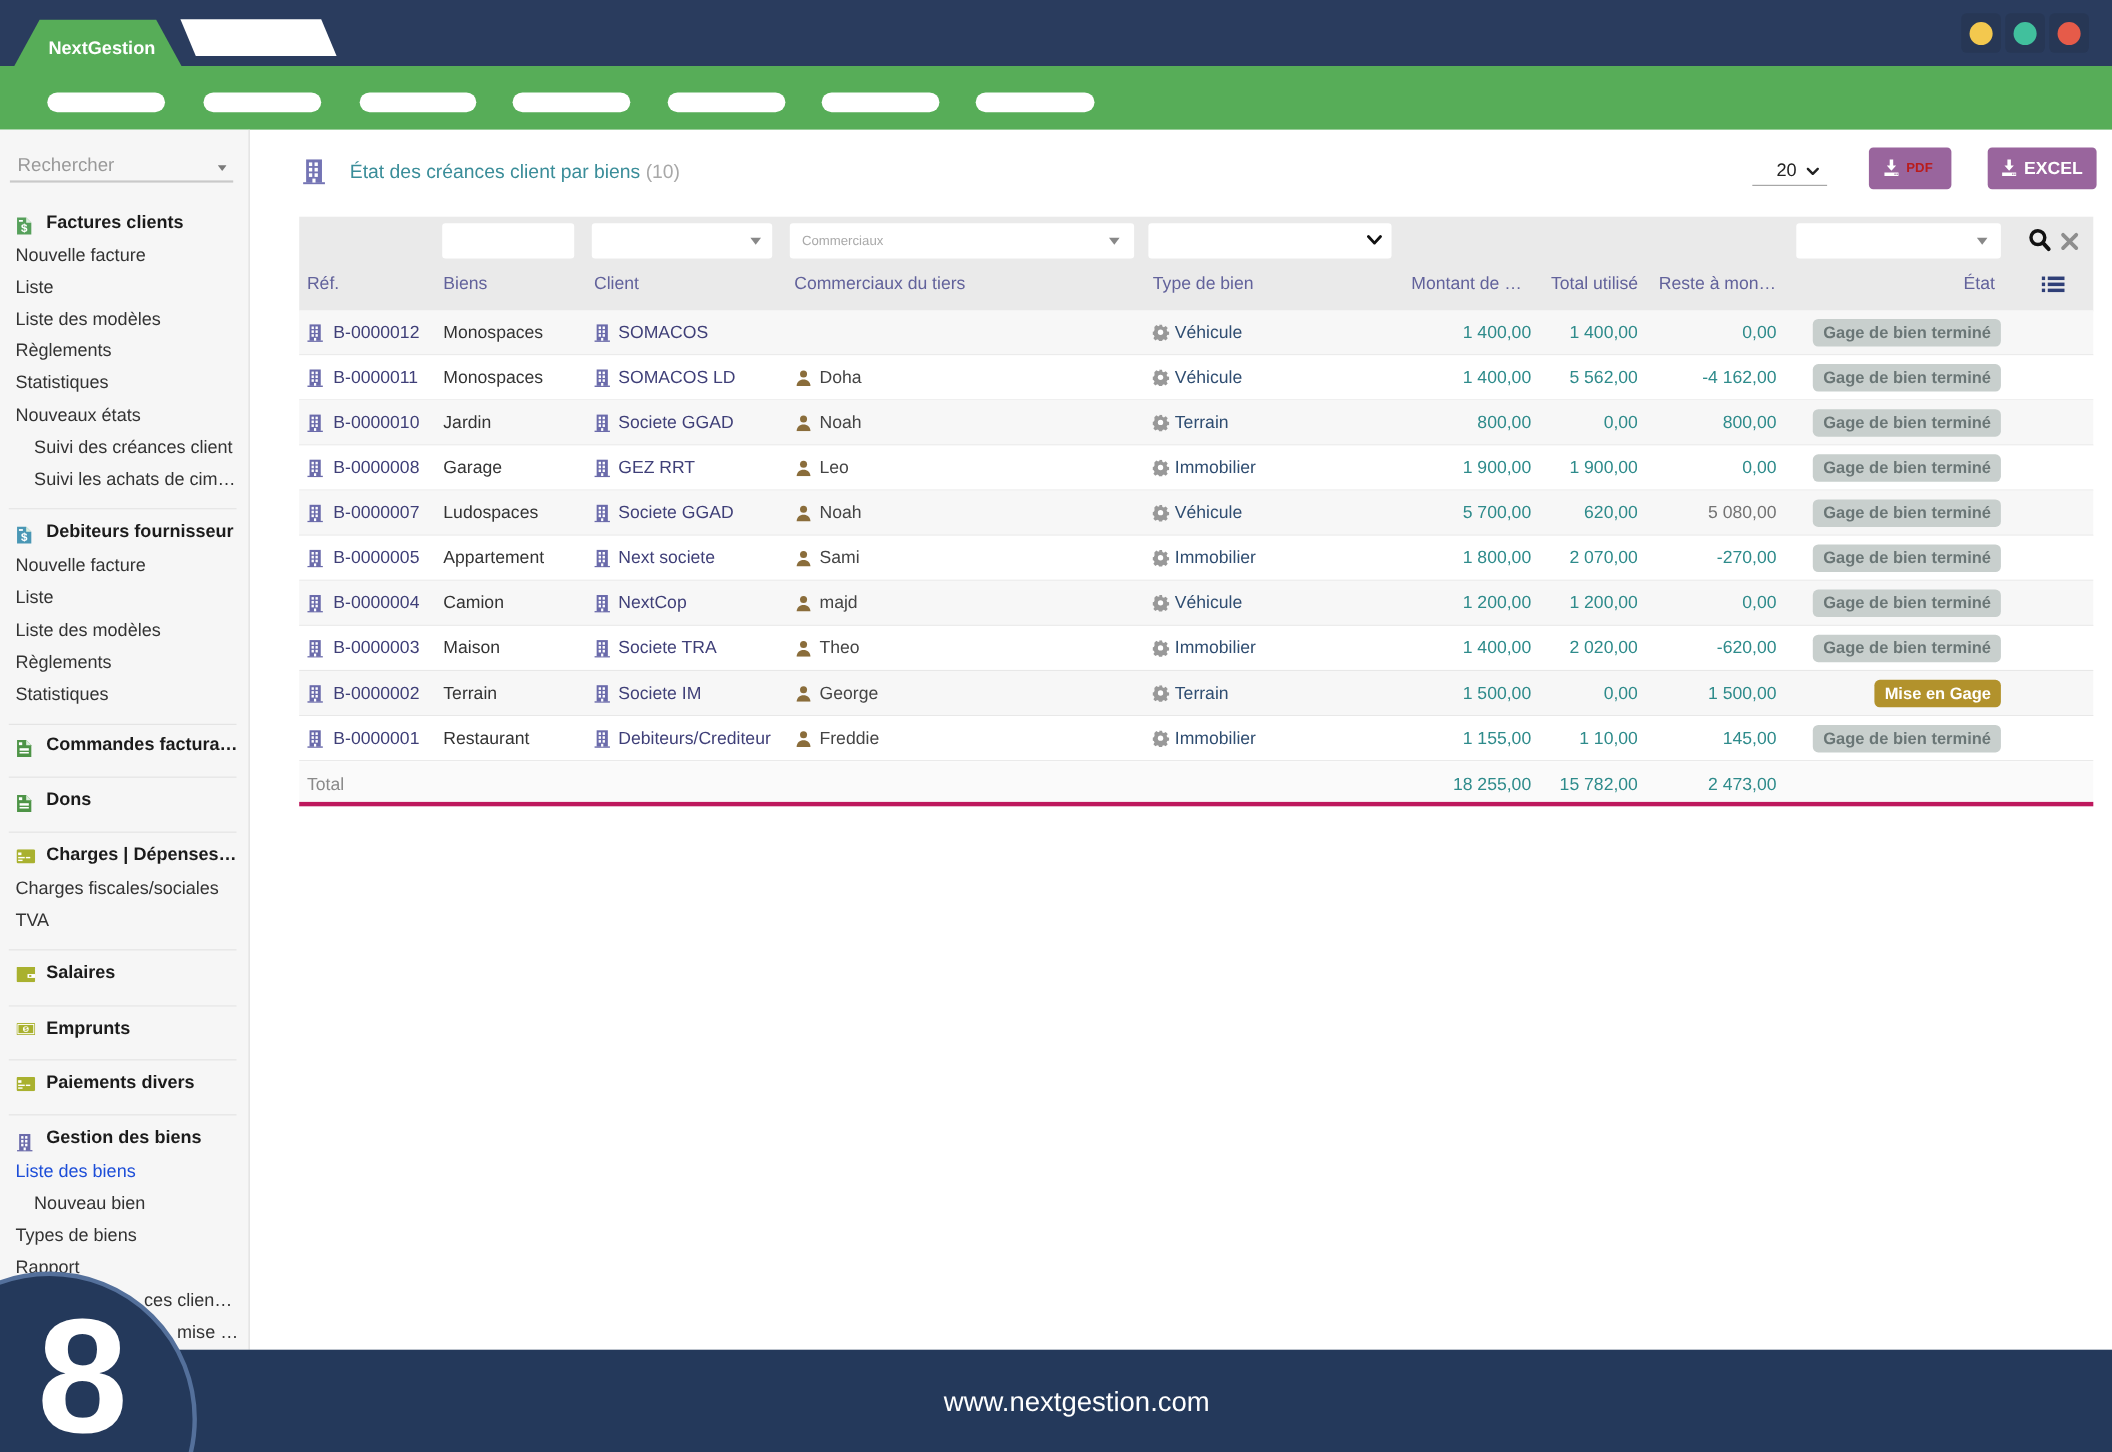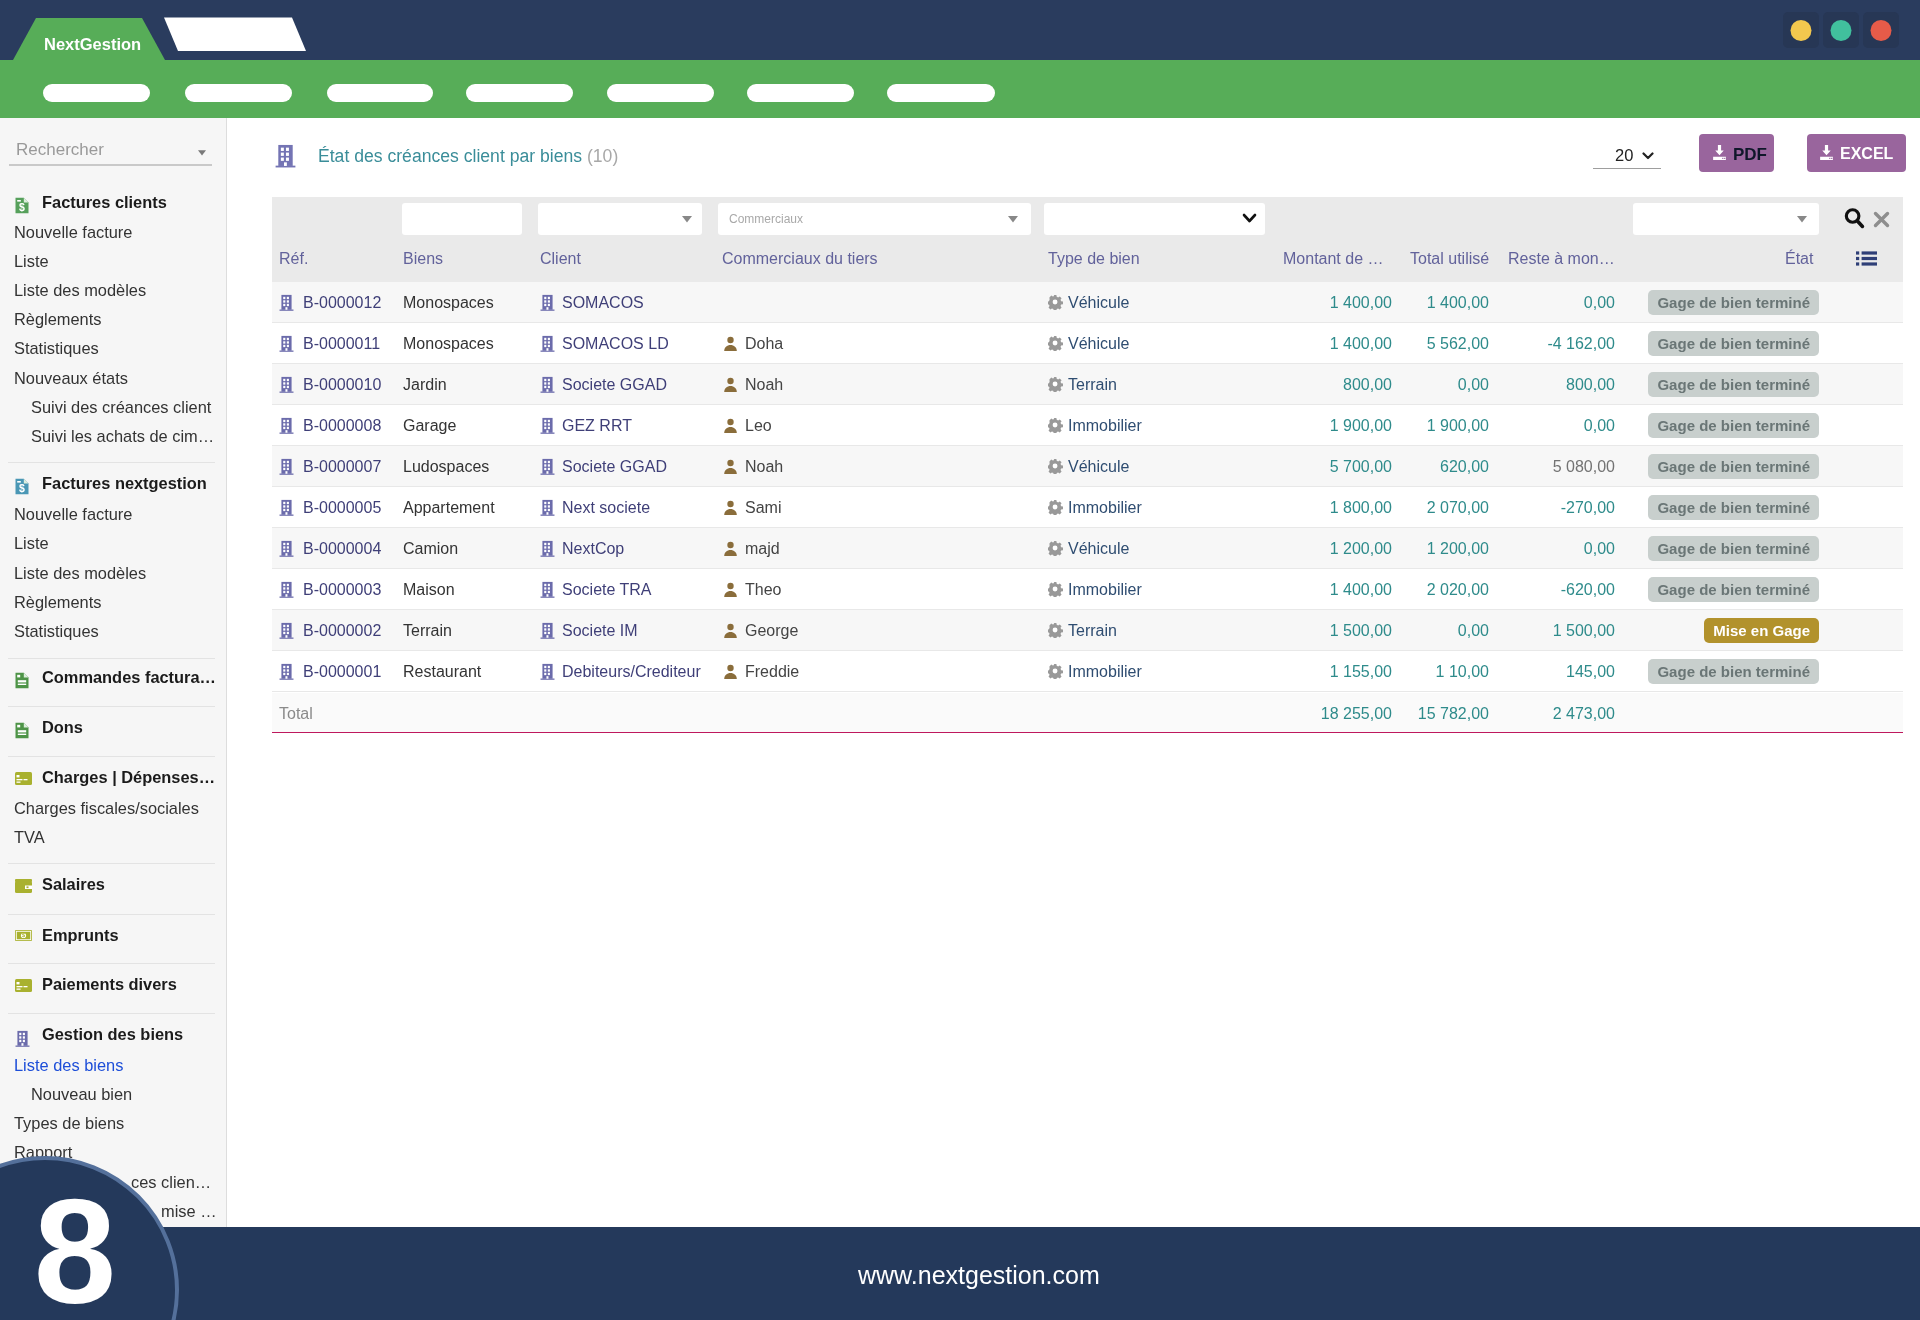--- a/index.html
+++ b/index.html
@@ -54,21 +54,21 @@
 <div style="position:absolute;left:14px;top:251px;color:#333;white-space:nowrap">Nouveaux états</div>
 <div style="position:absolute;left:31px;top:280px;color:#333;white-space:nowrap">Suivi des créances client</div>
 <div style="position:absolute;left:31px;top:309px;color:#333;white-space:nowrap">Suivi les achats de cim…</div>
 <div style="position:absolute;left:8px;top:344px;width:207px;height:1px;background:#e3e3e3"></div>
 <svg style="position:absolute;left:15px;top:360px" width="14" height="17" viewBox="0 0 14 17">
 <path fill="#4a97b5" d="M0.5 0.8h8.3l4.7 4.7v10.7h-13z"></path>
         <path fill="#ddeedd" d="M8.8 0.8l4.7 4.7H8.8z"></path>
 <rect x="2.2" y="3" width="3.6" height="1.6" fill="#fff"></rect>
 <text x="7" y="14" font-size="10.5" font-weight="bold" fill="#fff" text-anchor="middle" font-family="Liberation Sans,sans-serif">$</text>
       </svg>
-      <div style="position:absolute;left:42px;top:356px;font-weight:bold;color:#1b1b1b;white-space:nowrap">Factures nextgestion</div>
+      <div style="position:absolute;left:42px;top:356px;font-weight:bold;color:#1b1b1b;white-space:nowrap">Debiteurs fournisseur</div>
 <div style="position:absolute;left:14px;top:387px;color:#333;white-space:nowrap">Nouvelle facture</div>
 <div style="position:absolute;left:14px;top:416px;color:#333;white-space:nowrap">Liste</div>
 <div style="position:absolute;left:14px;top:446px;color:#333;white-space:nowrap">Liste des modèles</div>
 <div style="position:absolute;left:14px;top:475px;color:#333;white-space:nowrap">Règlements</div>
 <div style="position:absolute;left:14px;top:504px;color:#333;white-space:nowrap">Statistiques</div>
 <div style="position:absolute;left:8px;top:540px;width:207px;height:1px;background:#e3e3e3"></div>
 <svg style="position:absolute;left:15px;top:554px" width="14" height="17" viewBox="0 0 14 17">
 <path fill="#4e9447" d="M0.5 0.8h8.3l4.7 4.7v10.7h-13z"></path>
         <path fill="#ddeedd" d="M8.8 0.8l4.7 4.7H8.8z"></path>
 <rect x="2.2" y="2.8" width="3" height="2.6" fill="#fff"></rect>
@@ -162,21 +162,21 @@
 <svg style="position:absolute;left:1642px;top:152px" width="12" height="8" viewBox="0 0 12 8">
       <path d="M1.5 1.5l4.5 4.5 4.5-4.5" fill="none" stroke="#222" stroke-width="2.2" stroke-linecap="round" stroke-linejoin="round"></path>
     </svg>
 <div style="position:absolute;left:1593px;top:168px;width:68px;height:1px;background:#9e9e9e"></div>
 <div style="position:absolute;left:1699px;top:134px;width:75px;height:38px;background:#99659d;border-radius:4px"></div>
 <svg style="position:absolute;left:1711px;top:144px" width="17" height="17" viewBox="0 0 16 16">
       <path fill="#fff" d="M6.5 1h3v5H12L8 10.5 4 6h2.5zM2 12h12v3H2z"></path>
       <rect x="10.5" y="13" width="1.2" height="1" fill="#99659d"></rect>
       <rect x="12.3" y="13" width="1.2" height="1" fill="#99659d"></rect>
     </svg>
-<div style="position:absolute;left:1733px;top:145px;font-size:17px;font-weight:bold;color:#0f172a">PDF</div>
+<div style="position:absolute;left:1733px;top:145px;font-size:12px;font-weight:bold;color:#b91c1c">PDF</div>
 <div style="position:absolute;left:1807px;top:134px;width:99px;height:38px;background:#99659d;border-radius:4px"></div>
 <svg style="position:absolute;left:1818px;top:144px" width="17" height="17" viewBox="0 0 16 16">
       <path fill="#fff" d="M6.5 1h3v5H12L8 10.5 4 6h2.5zM2 12h12v3H2z"></path>
       <rect x="10.5" y="13" width="1.2" height="1" fill="#99659d"></rect>
       <rect x="12.3" y="13" width="1.2" height="1" fill="#99659d"></rect>
     </svg>
 <div style="position:absolute;left:1840px;top:145px;font-size:16px;font-weight:bold;color:#fff">EXCEL</div>
 
 <div style="position:absolute;left:272px;top:197px;width:1631px;height:86px;background:#eaeaea"></div>
 <div style="position:absolute;left:402px;top:203px;width:120px;height:32px;background:#fff;border-radius:3px"></div>
@@ -662,21 +662,21 @@
       <svg style="position:absolute;left:776px;top:13px" width="15" height="15" viewBox="0 0 16 16">
 <path fill="#999" d="M6.5 0h3l.4 2.1 1.6.7L13.3 1.6 15.4 3.7 14.2 5.5l.7 1.6 2.1.4v3l-2.1.4-.7 1.6 1.2 1.8-2.1 2.1-1.8-1.2-1.6.7-.4 2.1h-3l-.4-2.1-1.6-.7-1.8 1.2-2.1-2.1 1.2-1.8-.7-1.6-2.1-.4v-3l2.1-.4.7-1.6L1.6 2.7 3.7.6 5.5 1.8l1.6-.7z" transform="scale(0.94)"></path>
 <circle cx="7.5" cy="7.5" r="2.6" fill="#fff"></circle>
       </svg>
       <div class="ct" style="left:796px;color:#2f4d71">Immobilier</div>
       <div class="ct" style="right:511px;color:#2e8b8b">1 155,00</div>
       <div class="ct" style="right:414px;color:#2e8b8b">1 10,00</div>
       <div class="ct" style="right:288px;color:#2e8b8b">145,00</div>
       <div class="badge" style="right:84px;background:#c8cfcd;color:#6a7676">Gage de bien terminé</div>
     </div>
-<div style="position:absolute;left:272px;top:692.5px;width:1631px;height:40px;background:#fafafa;border-bottom:1px solid #be185d;box-sizing:border-box">
+<div style="position:absolute;left:272px;top:692.5px;width:1631px;height:40px;background:#fafafa;border-bottom:4px solid #be185d;box-sizing:border-box">
 <div class="ct" style="left:7px;color:#8a8a8a">Total</div>
 <div class="ct" style="right:511px;color:#2e8b8b">18 255,00</div>
 <div class="ct" style="right:414px;color:#2e8b8b">15 782,00</div>
 <div class="ct" style="right:288px;color:#2e8b8b">2 473,00</div>
 </div>
 
 <div style="position:absolute;left:0;top:1227px;width:1920px;height:93px;background:#24395b"></div>
 <div style="position:absolute;left:858px;top:1261px;font-size:25px;color:#fff">www.nextgestion.com</div>
 <div style="position:absolute;left:-89px;top:1156px;width:268px;height:268px;border-radius:50%;background:#24395b;border:4px solid #54709b;box-sizing:border-box"></div>
 <div style="position:absolute;left:20px;top:1172px;width:110px;text-align:center;font-size:148px;font-weight:bold;color:#fff;line-height:160px">8</div>

